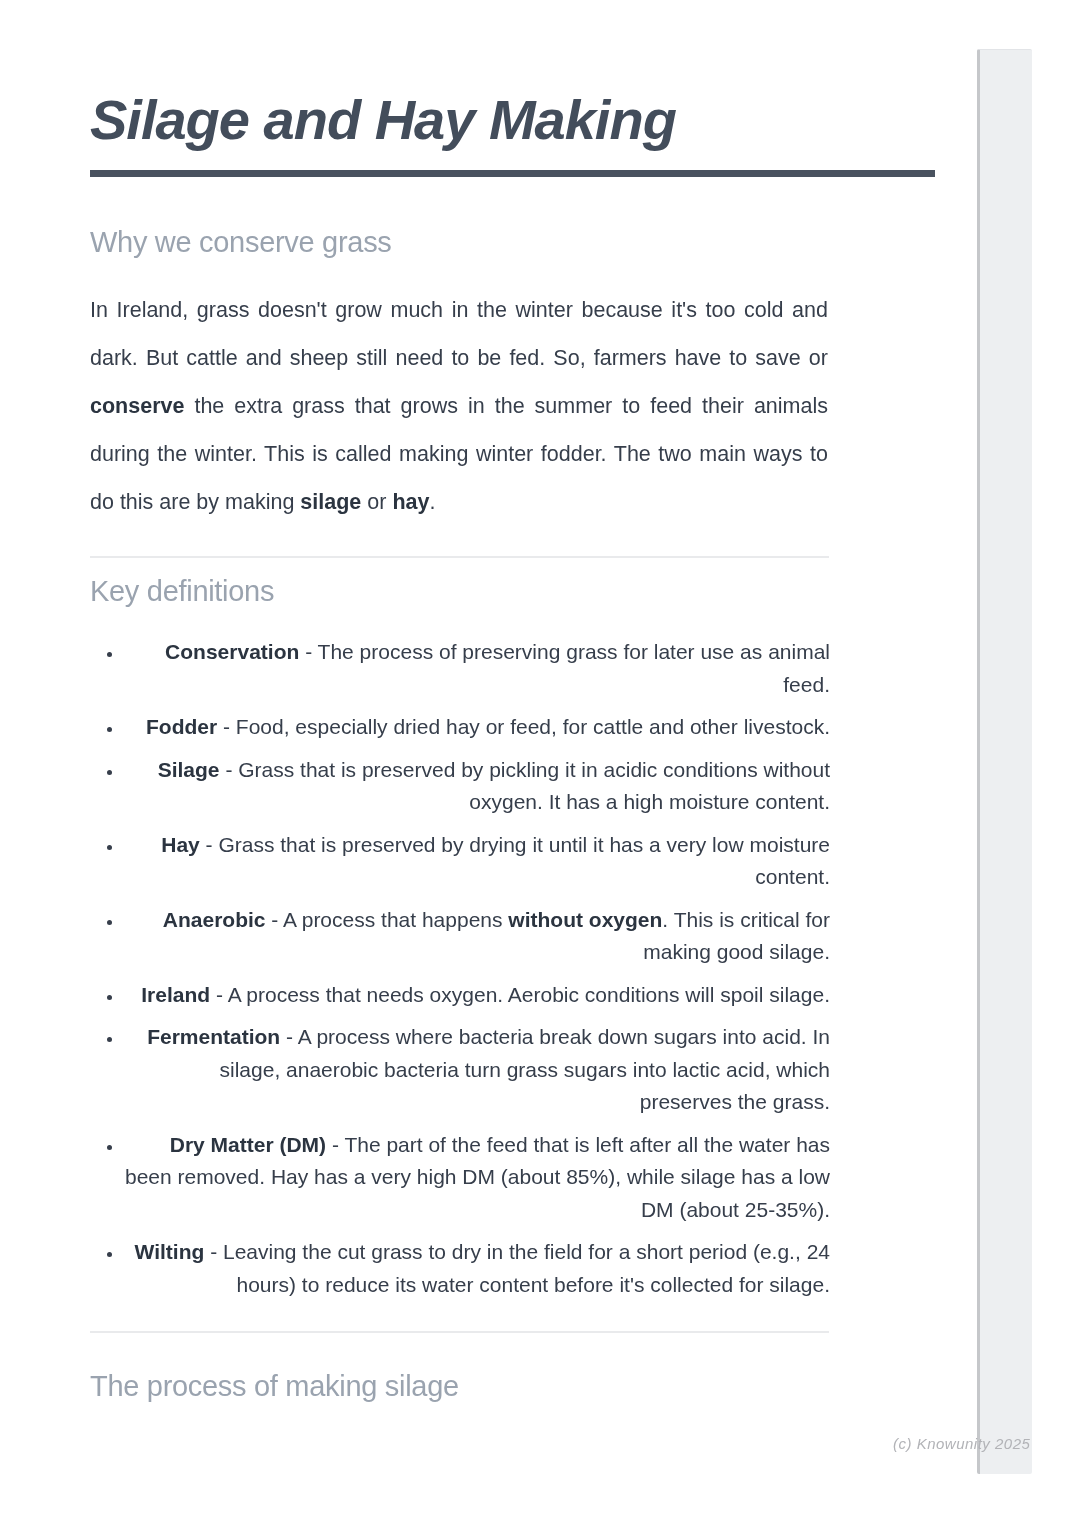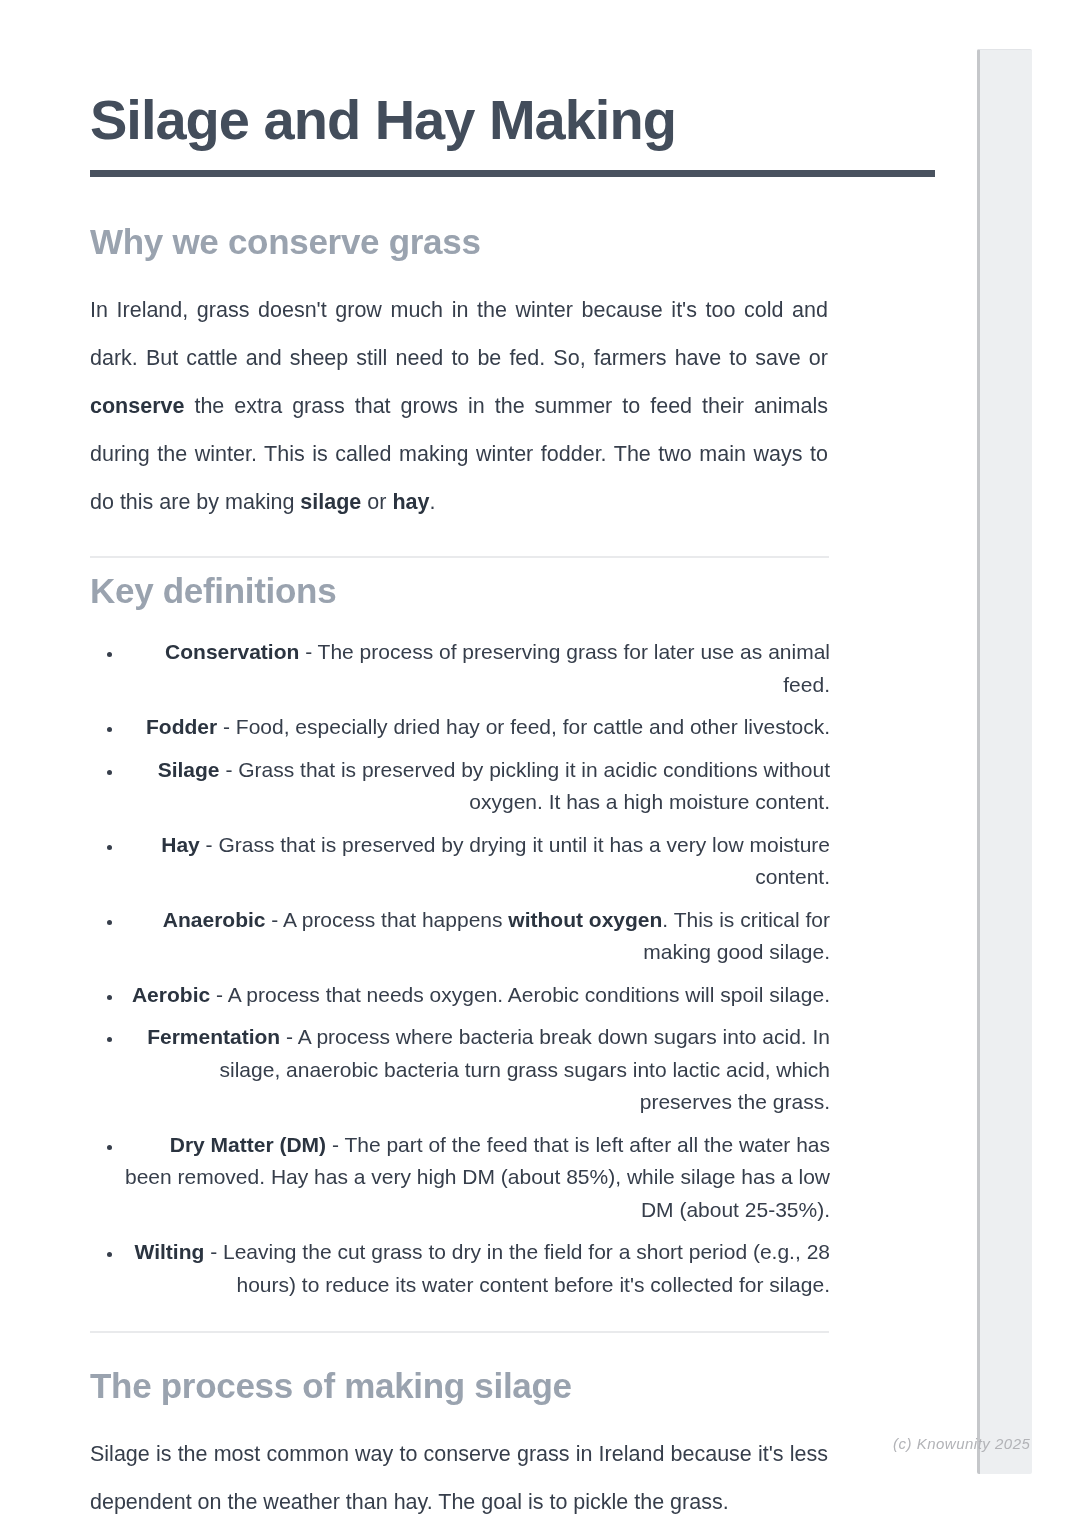--- a/index.html
+++ b/index.html
@@ -13,30 +13,31 @@
   .content {
     position:absolute; left:90px; top:0; width:845px;
   }
   .doc-title {
     margin-top:88px;
     font-size:56px;
     line-height:1.15;
     font-weight:800;
     letter-spacing:-1px;
     color:#434d5b;
+    font-style:italic;
   }
   .title-rule {
     margin-top:18px;
     width:845px; height:7px;
     background:#49525f;
   }
   .section-heading {
-    font-size:35px;
+    font-size:29px;
     line-height:34px;
-    font-weight:700;
+    font-weight:400;
     color:#9aa3af;
     letter-spacing:-0.3px;
   }
   .h2-why { margin-top:48px; }
   .h2-key { margin-top:16px; }
   .h2-process { margin-top:36px; }
   .para {
     width:738px;
     font-size:21.5px;
     line-height:48px;
@@ -110,27 +111,26 @@
       <li><span><span class="b">Conservation</span><span> - The process of preserving grass for later use as animal feed.</span></span></li>
 
       <li><span><span class="b">Fodder</span><span> - Food, especially dried hay or feed, for cattle and other livestock.</span></span></li>
 
       <li><span><span class="b">Silage</span><span> - Grass that is preserved by pickling it in acidic conditions without oxygen. It has a high moisture content.</span></span></li>
 
       <li><span><span class="b">Hay</span><span> - Grass that is preserved by drying it until it has a very low moisture content.</span></span></li>
 
       <li><span><span class="b">Anaerobic</span><span> - A process that happens </span><span class="b">without oxygen</span><span>. This is critical for making good silage.</span></span></li>
 
-      <li><span><span class="b">Aerobic</span><span> - A process that needs oxygen. Aerobic conditions will spoil silage.</span></span></li>
+      <li><span><span class="b">Ireland</span><span> - A process that needs oxygen. Aerobic conditions will spoil silage.</span></span></li>
 
       <li><span><span class="b">Fermentation</span><span> - A process where bacteria break down sugars into acid. In silage, anaerobic bacteria turn grass sugars into lactic acid, which preserves the grass.</span></span></li>
 
       <li><span><span class="b">Dry Matter (DM)</span><span> - The part of the feed that is left after all the water has been removed. Hay has a very high DM (about 85%), while silage has a low DM (about 25-35%).</span></span></li>
 
-      <li><span><span class="b">Wilting</span><span> - Leaving the cut grass to dry in the field for a short period (e.g., 28 hours) to reduce its water content before it's collected for silage.</span></span></li>
+      <li><span><span class="b">Wilting</span><span> - Leaving the cut grass to dry in the field for a short period (e.g., 24 hours) to reduce its water content before it's collected for silage.</span></span></li>
     </ul>
 
   <div class="divider"></div>
 
   <div class="section-heading h2-process">The process of making silage</div>
-  <div class="para"><span>Silage is the most common way to conserve grass in Ireland because it's less dependent on the weather than hay. The goal is to pickle the grass.</span></div>
 
 </div>
 
 </body></html>

